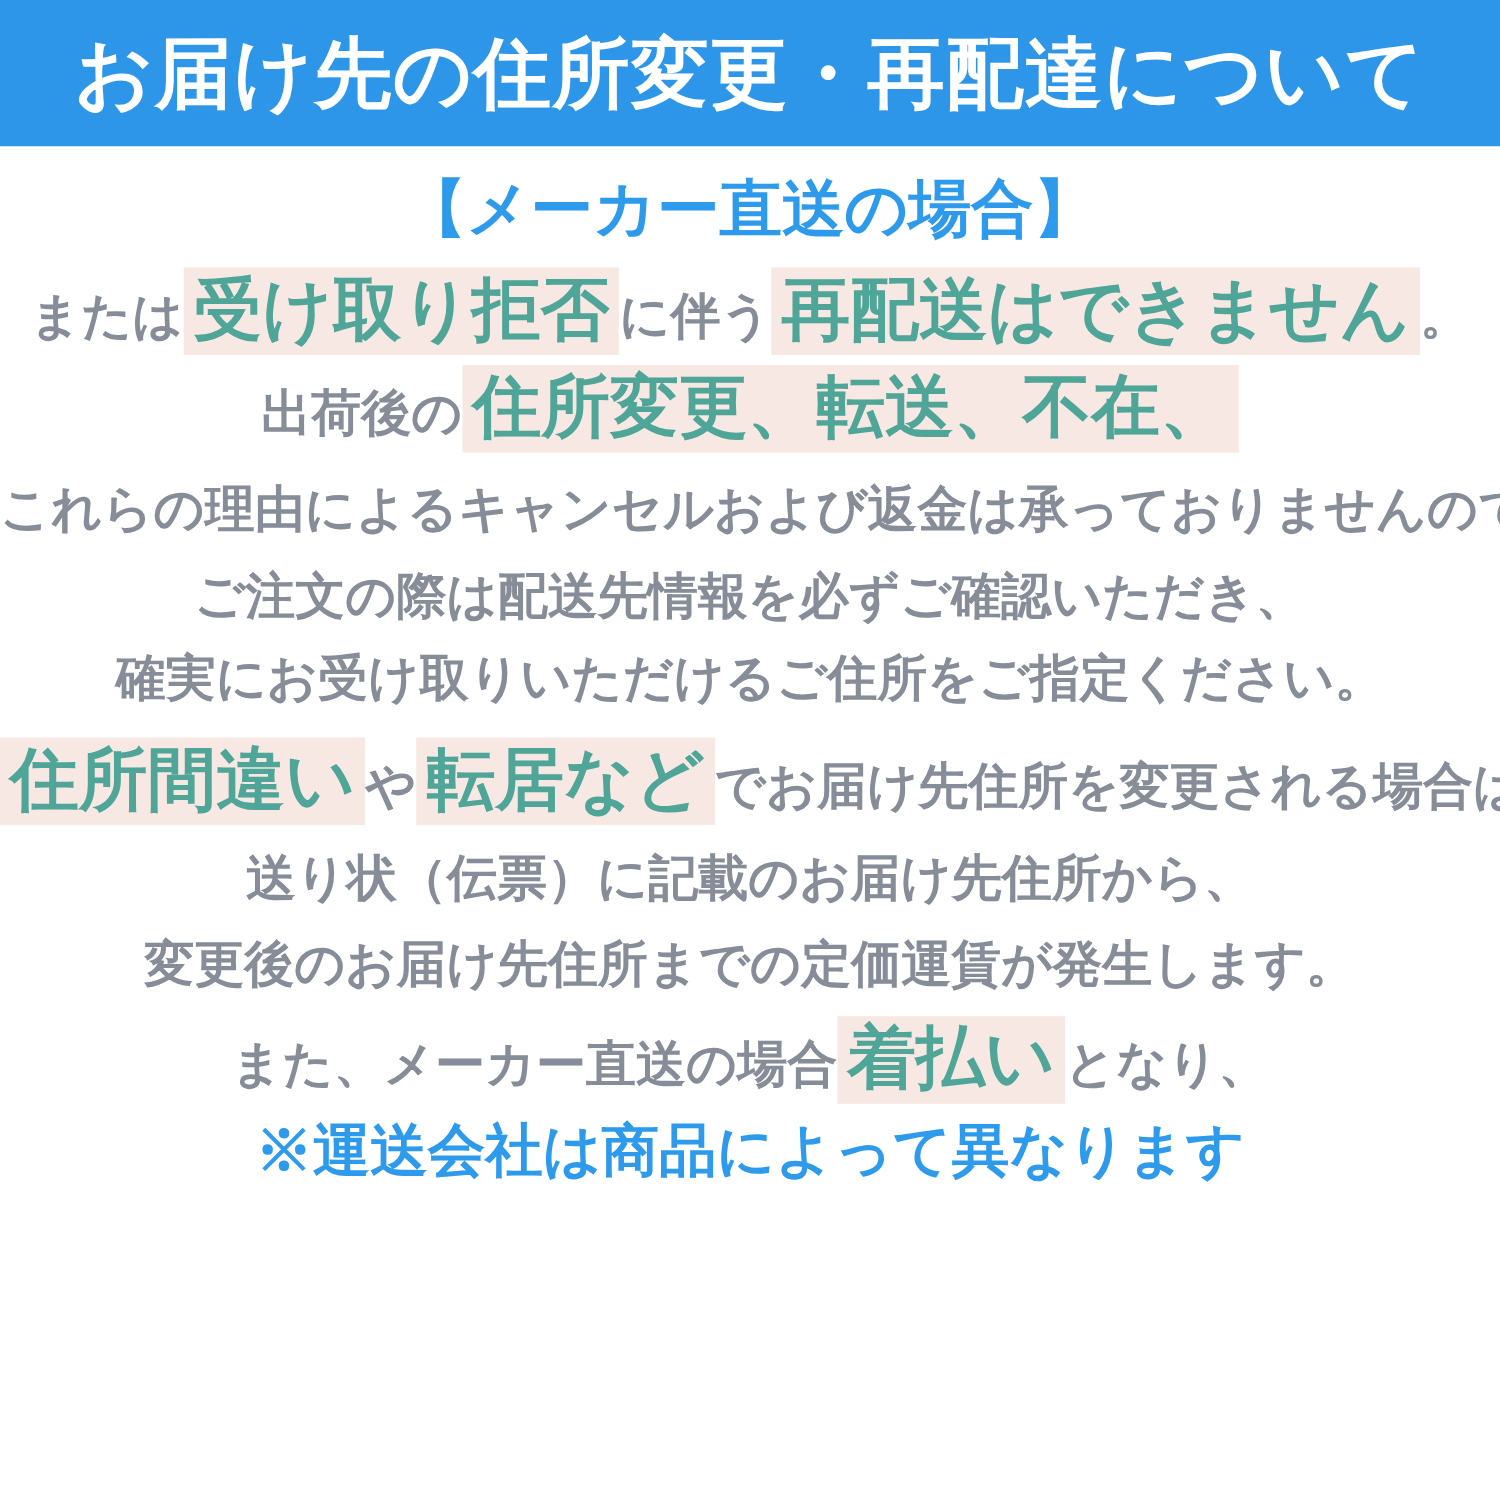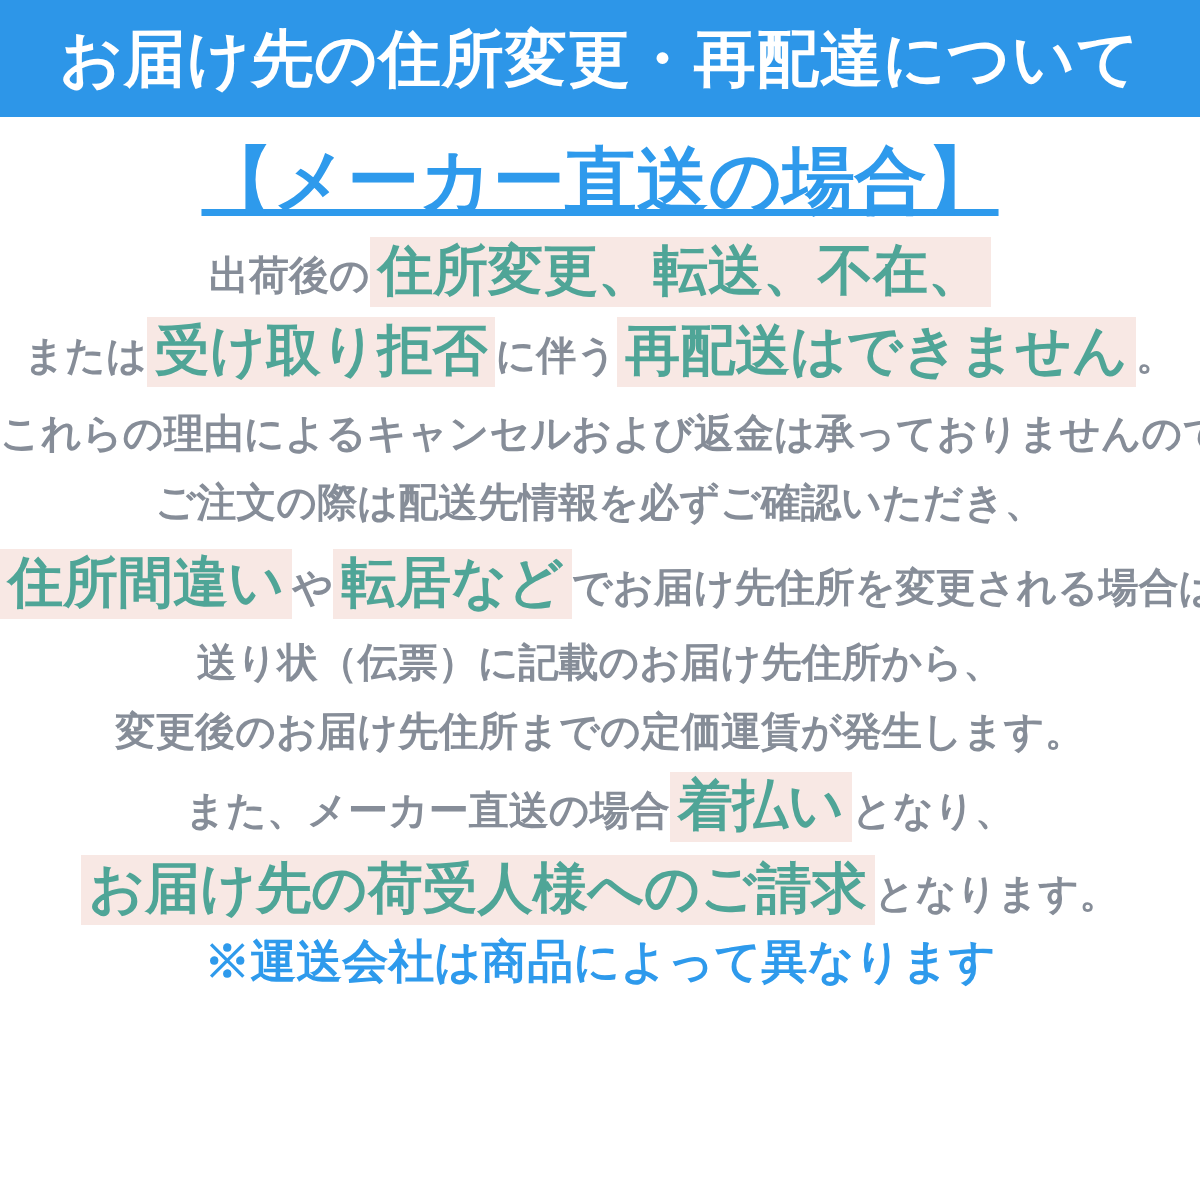--- a/index.html
+++ b/index.html
@@ -30,25 +30,24 @@
     margin: 0;
     color: var(--banner-text, #ffffff);
     font-size: 62px;
     font-weight: bold;
     letter-spacing: 1px;
     white-space: nowrap;
   }
   .heading {
     margin: 0;
     color: var(--heading-blue, #2e9aec);
-    font-size: 72px;
+    font-size: 50px;
     line-height: 1.15;
     font-weight: bold;
     white-space: nowrap;
-    text-decoration: underline;
   }
   .heading.first { margin-top: 22px; }
   .heading.second { margin-top: 42px; }
   .line {
     margin: 0;
     color: var(--body-gray, #868d98);
     font-size: 40px;
     line-height: 1.1;
     font-weight: 600;
     white-space: nowrap;
@@ -81,36 +80,36 @@
 <body>
 
 <div class="page">
 
   <div class="banner">
     <h1>お届け先の住所変更・再配達について</h1>
   </div>
 
   <h2 class="heading first">【メーカー直送の場合】</h2>
 
+  <p class="line mt20"><span class="seg">または</span><span class="seg hl">受け取り拒否</span><span class="seg">に伴う</span><span class="seg hl">再配送はできません</span><span class="seg">。</span></p>
+
   <p class="line mt18"><span class="seg">出荷後の</span><span class="seg hl">住所変更、転送、不在、</span></p>
-
-  <p class="line mt20"><span class="seg">または</span><span class="seg hl">受け取り拒否</span><span class="seg">に伴う</span><span class="seg hl">再配送はできません</span><span class="seg">。</span></p>
 
   <p class="line mt30"><span class="seg">これらの理由によるキャンセルおよび返金は承っておりませんので、</span></p>
 
   <p class="line mt25"><span class="seg">ご注文の際は配送先情報を必ずご確認いただき、</span></p>
 
+  <p class="line mt22"><span class="seg">確実にお受け取りいただけるご住所をご指定ください。</span></p>
 
 
   <p class="line mt28"><span class="seg hl">住所間違い</span><span class="seg">や</span><span class="seg hl">転居など</span><span class="seg">でお届け先住所を変更される場合は、</span></p>
 
   <p class="line mt28"><span class="seg">送り状（伝票）に記載のお届け先住所から、</span></p>
 
   <p class="line mt25"><span class="seg">変更後のお届け先住所までの定価運賃が発生します。</span></p>
 
   <p class="line mt22"><span class="seg">また、メーカー直送の場合</span><span class="seg hl">着払い</span><span class="seg">となり、</span></p>
 
-  <p class="line mt22"><span class="seg hl">お届け先の荷受人様へのご請求</span><span class="seg">となります。</span></p>
 
 
   <p class="note mt18">※運送会社は商品によって異なります</p>
 
 </div>
 
 </body></html>

